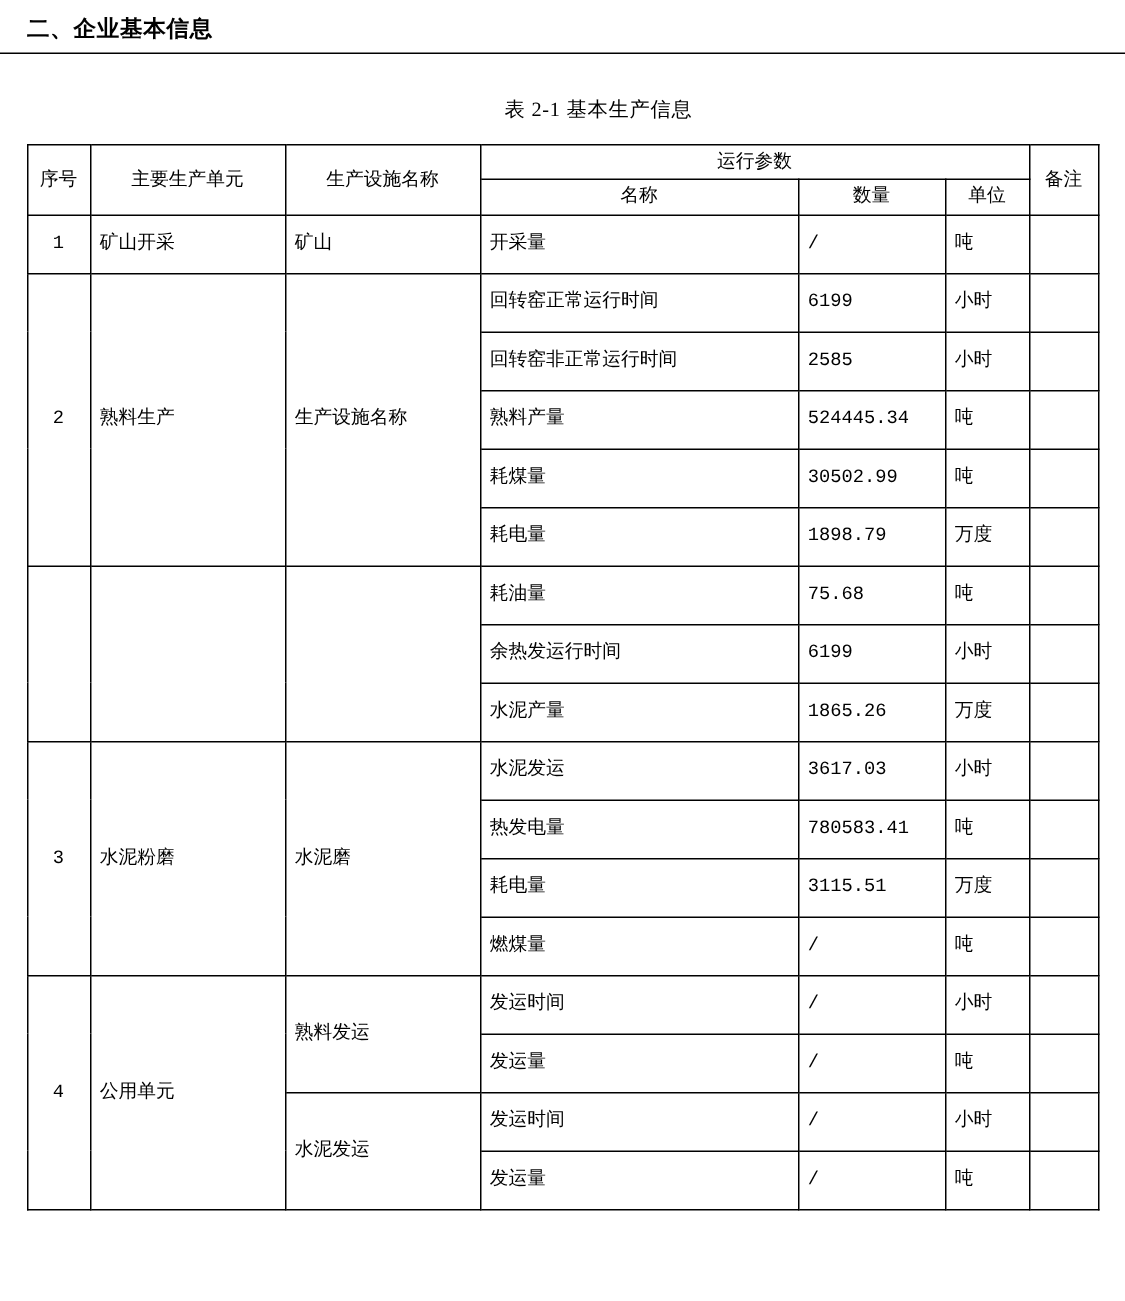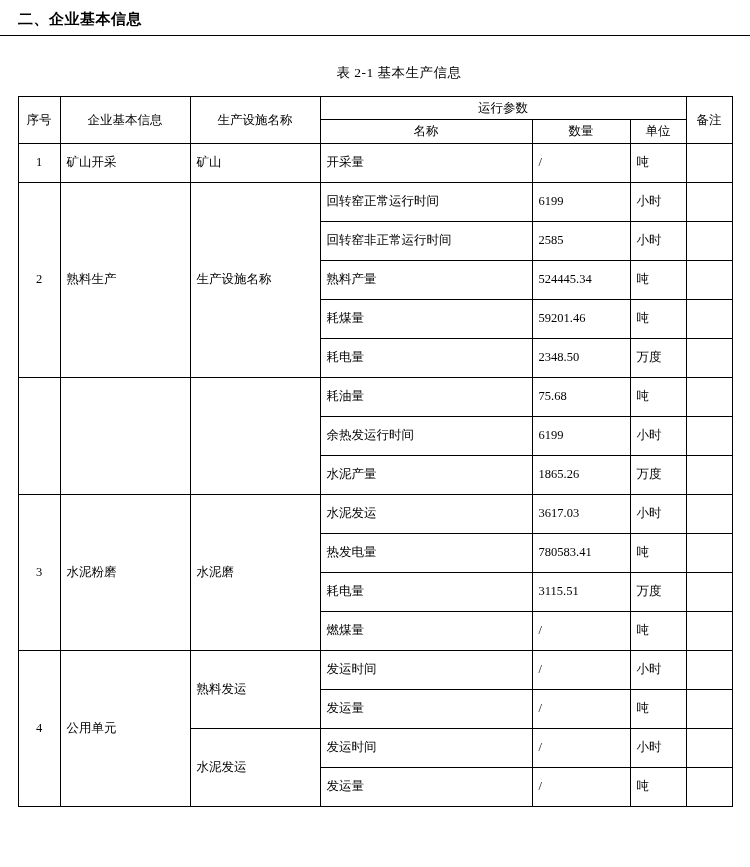--- a/index.html
+++ b/index.html
@@ -40,20 +40,21 @@
     margin-top: 28px;
     margin-bottom: 14px;
     letter-spacing: 0.5px;
     padding-left: 48px;
   }
   table.main {
     border-collapse: collapse;
     margin: 0 auto;
     width: 714px;
     table-layout: fixed;
+    font-family: Liberation Mono, monospace;
   }
   table.main td, table.main th {
     border: 1px solid #000;
     font-size: 12.5px;
     font-weight: normal;
     padding: 3px 6px;
     vertical-align: middle;
     line-height: 1.3;
   }
   th.hdr {
@@ -86,21 +87,21 @@
         <col class="col-unit">
         <col class="col-fac">
       <col class="col-name">
         <col class="col-qty">
         <col class="col-u">
         <col class="col-rem">
     </colgroup>
     <thead>
       <tr>
         <th class="hdr" rowspan="2">序号</th>
-        <th class="hdr" rowspan="2">企业基本信息</th>
+        <th class="hdr" rowspan="2">主要生产单元</th>
         <th class="hdr" rowspan="2">生产设施名称</th>
         <th class="hdr" colspan="3">运行参数</th>
         <th class="hdr" rowspan="2">备注</th>
       </tr>
       <tr>
         <th class="hdr">名称</th>
         <th class="hdr">数量</th>
         <th class="hdr">单位</th>
       </tr>
     </thead>
@@ -130,27 +131,27 @@
           <td class="c"></td>
         </tr>
         <tr class="rowh">
           <td class="l">熟料产量</td>
           <td class="l">524445.34</td>
           <td class="l">吨</td>
           <td class="c"></td>
         </tr>
         <tr class="rowh">
           <td class="l">耗煤量</td>
-          <td class="l">59201.46</td>
+          <td class="l">30502.99</td>
           <td class="l">吨</td>
           <td class="c"></td>
         </tr>
         <tr class="rowh">
           <td class="l">耗电量</td>
-          <td class="l">2348.50</td>
+          <td class="l">1898.79</td>
           <td class="l">万度</td>
           <td class="c"></td>
         </tr>
         <tr class="rowh">
           <td class="c" rowspan="3"></td>
           <td class="l" rowspan="3"></td>
           <td class="l" rowspan="3"></td>
           <td class="l">耗油量</td>
           <td class="l">75.68</td>
           <td class="l">吨</td>

